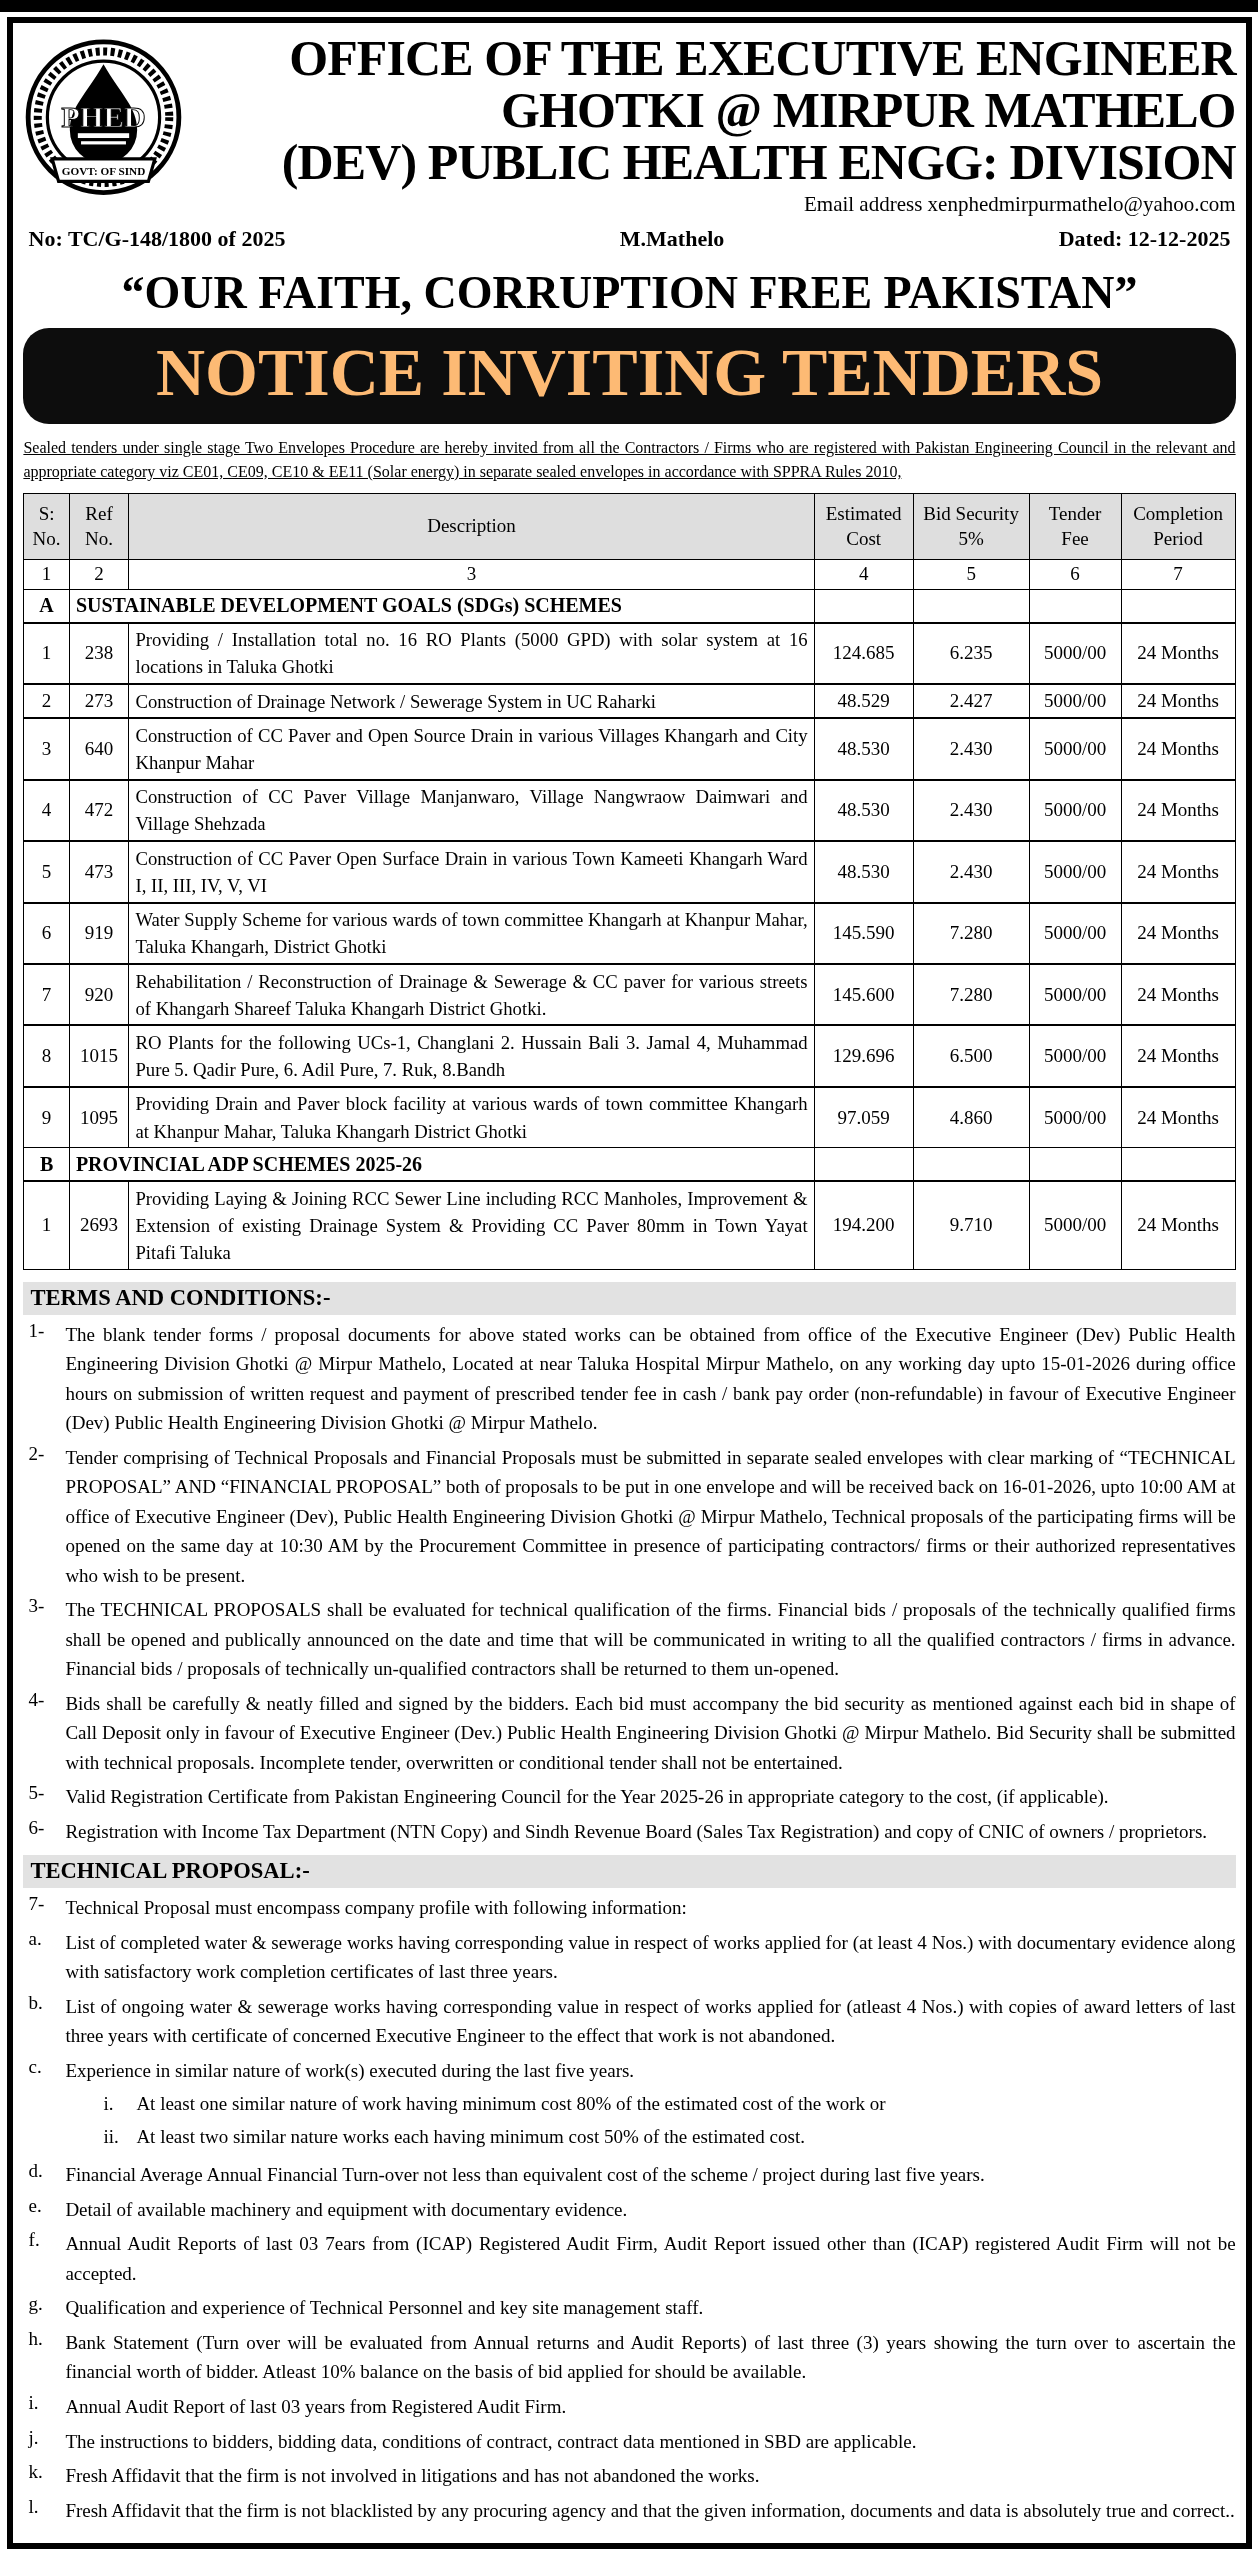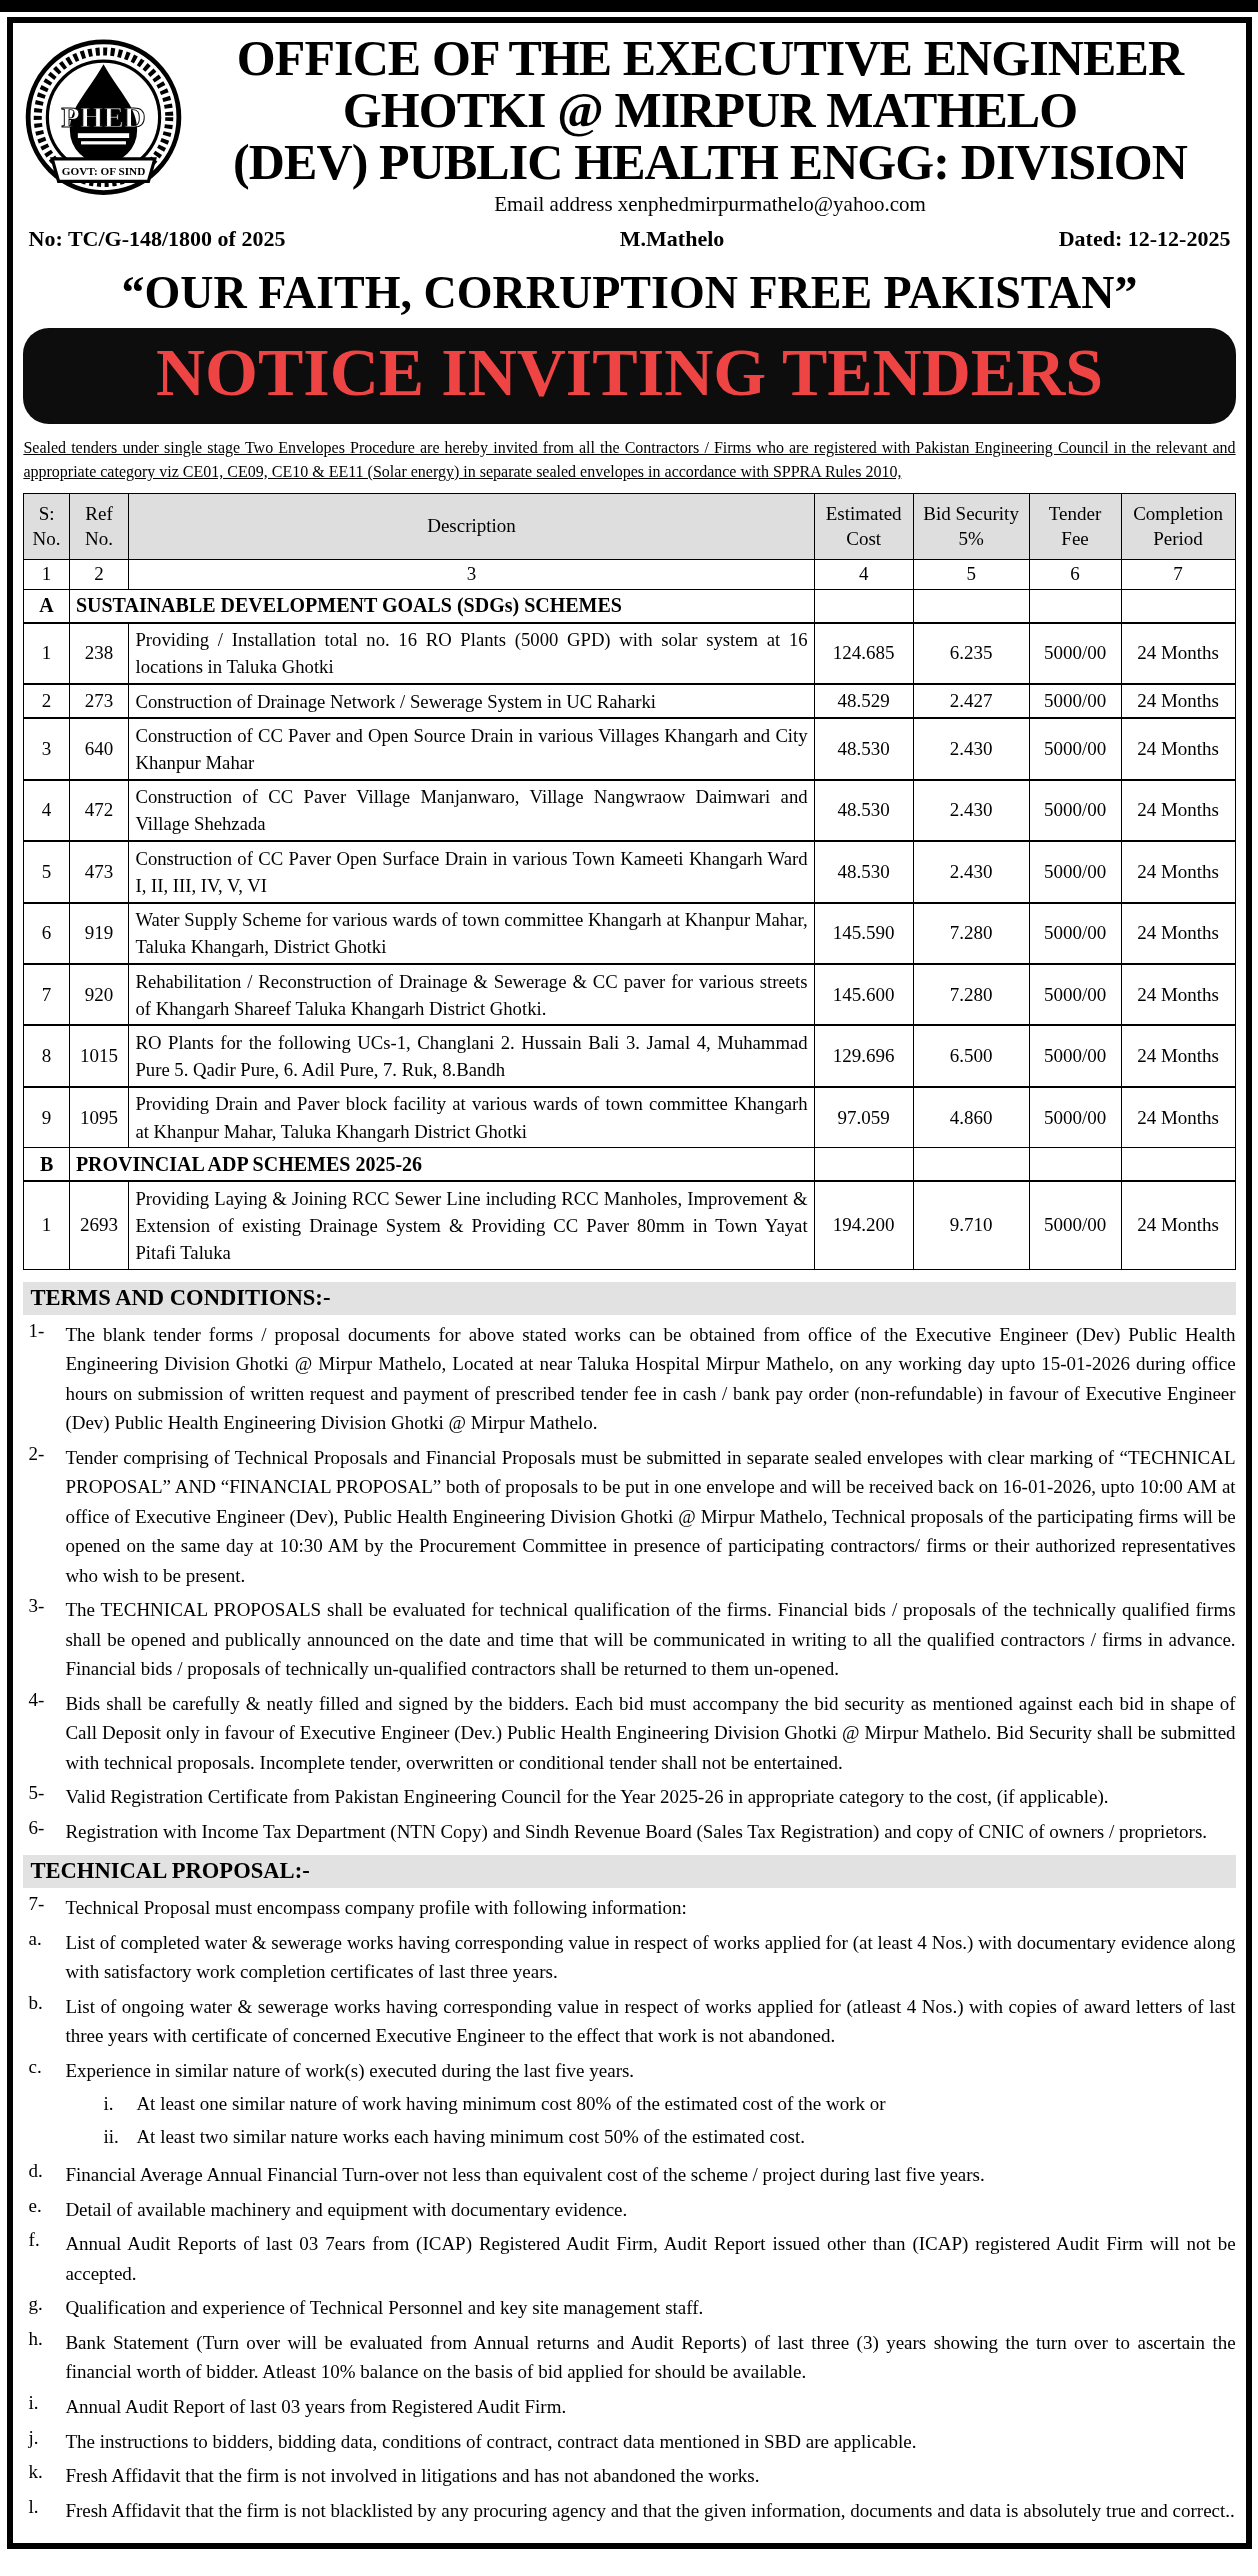--- a/index.html
+++ b/index.html
@@ -4,26 +4,26 @@
 <style>
   * { box-sizing: border-box; }
   html,body { margin:0; padding:0; background:#fff; }
   body { width:1259px; font-family:"Liberation Serif", serif; color:#000; }
   .scan-topbar { height:12.2px; background:#000; width:100%; }
   .frame { margin:5.2px 7px 8.7px; border:6.1px solid #000; padding:3.5px 10.4px 12.2px; }
 
   
   .header { display:flex; align-items:flex-start; margin-top:5.2px; }
   .logo { width:161px; flex:0 0 161px; padding-top:5.2px; }
-  .head-text { flex:1; text-align:center; }
+  .head-text { flex:1; text-align:right; }
   .doc-title { font-size:50px; font-weight:700; line-height:1.04; letter-spacing:-0.9px; }
   .email { font-size:21px; font-weight:400; margin-top:3.5px; }
   .meta-row { display:flex; justify-content:space-between; font-size:22px; font-weight:700; margin:7px 5.2px 0;align-items:center; }
   .slogan { text-align:center; font-size:46px; font-weight:700; margin:14px 0 8.7px; }
-  .banner { background:#0d0d0d; color:#ef4444; border-radius:26px; text-align:center;
+  .banner { background:#0d0d0d; color:#fdba74; border-radius:26px; text-align:center;
             font-size:68px; font-weight:700; padding:7px 0 14px; line-height:1.1; }
 
   
   .intro { font-size:16px; line-height:1.5; text-align:justify; margin:12.2px 0 8.7px;text-decoration:underline; }
 
   
   table.tender-table { width:100%; border-collapse:collapse; table-layout:fixed; margin-bottom:12.2px; }
   table.tender-table th, table.tender-table td { border:1.7px solid #000; padding:2.6px 6.1px; font-weight:normal; }
   table.tender-table th { background:#dedede; font-size:19px; text-align:center; white-space:pre-line; line-height:1.35; padding:7px 3.5px; }
   td.c-num { text-align:center; font-size:19px; }

